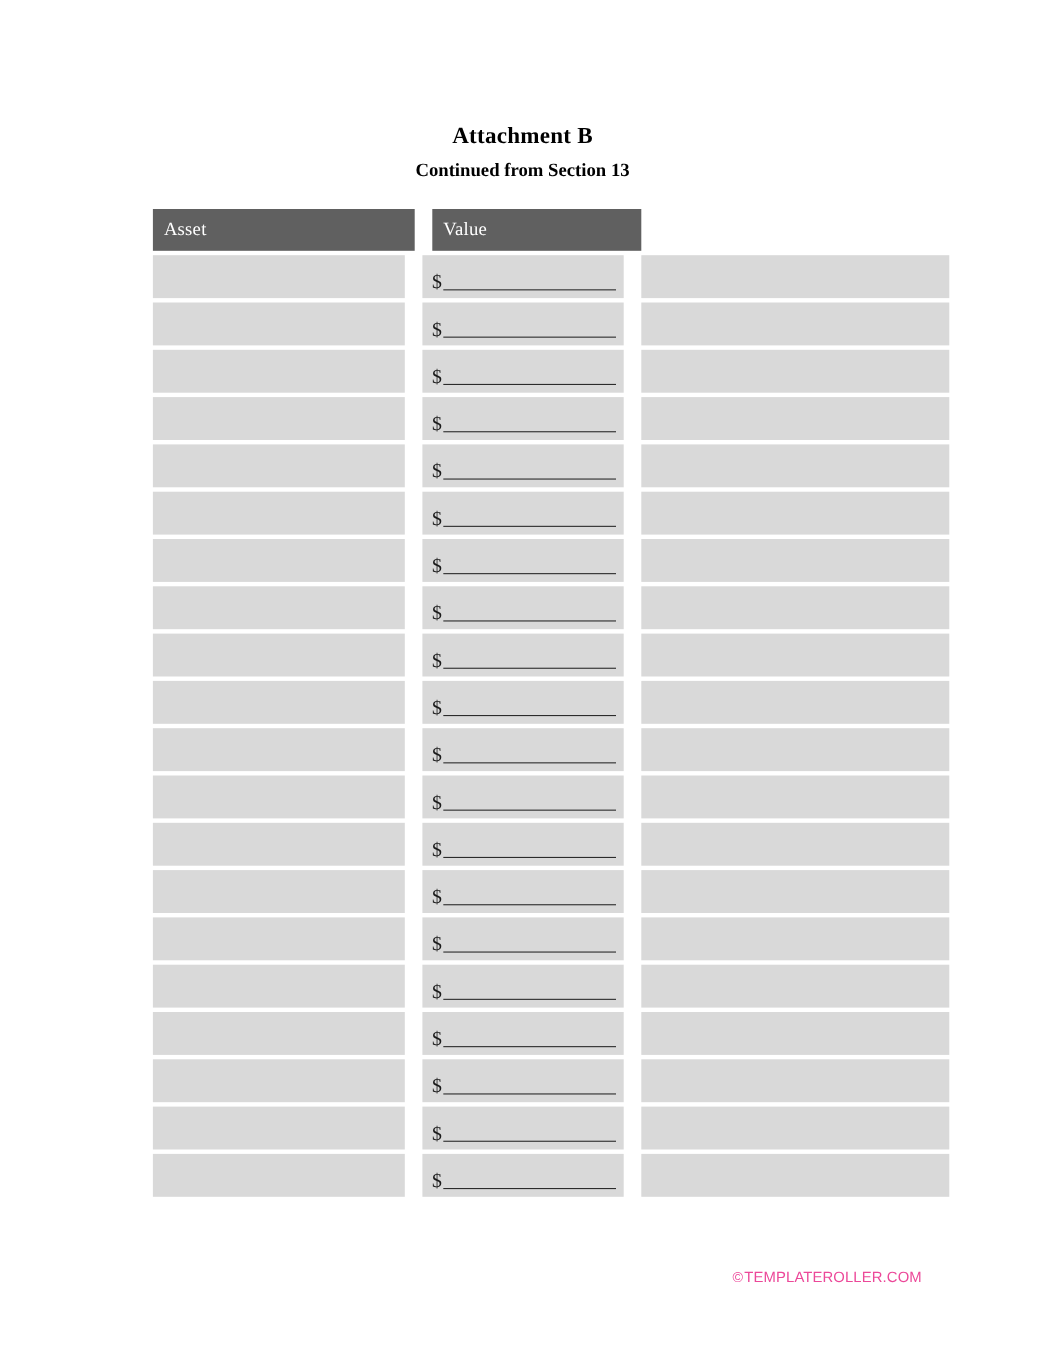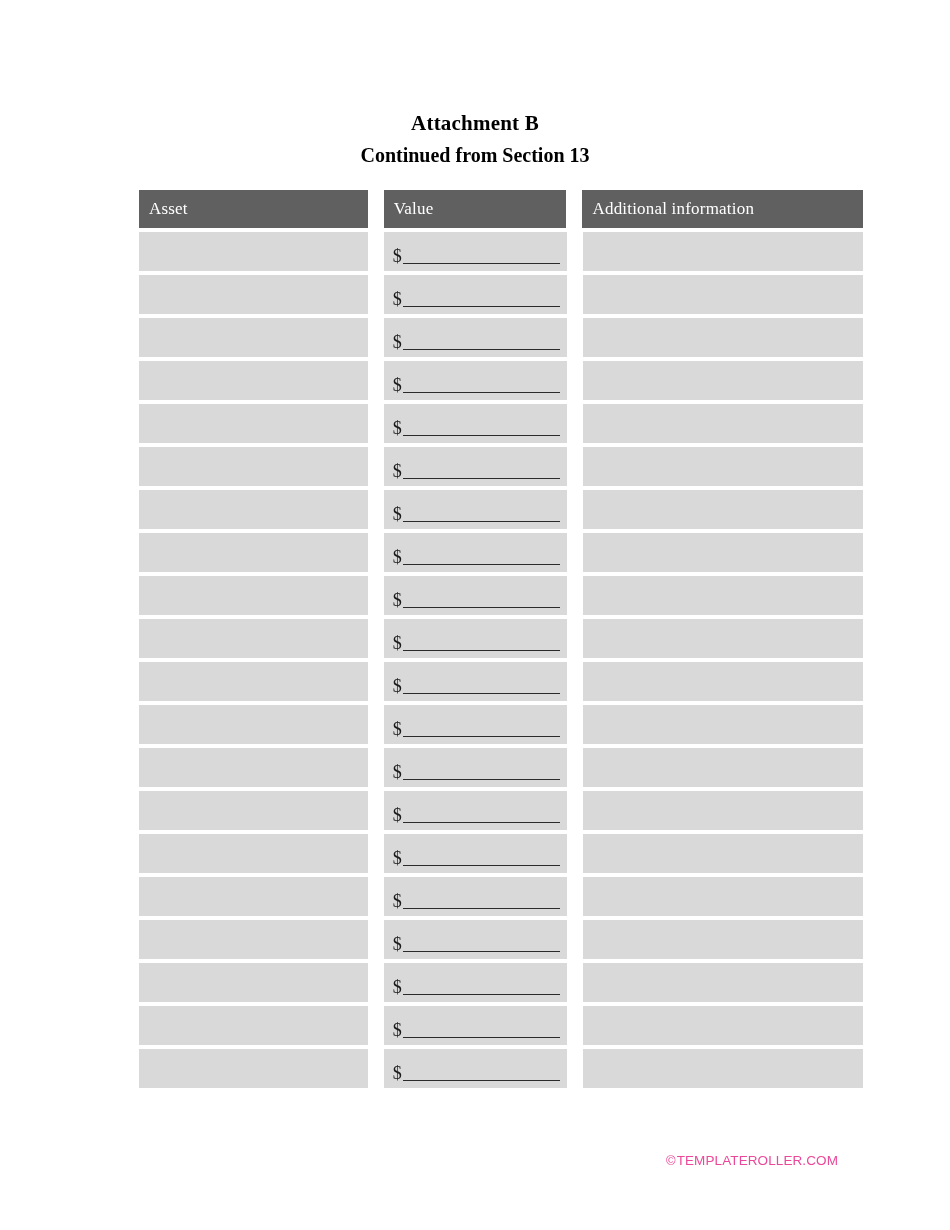--- a/index.html
+++ b/index.html
@@ -37,21 +37,21 @@
     font-family: "Liberation Serif", serif;
     font-weight: bold;
     font-size: 21px;
     line-height: 26px;
     letter-spacing: 0.2px;
     margin: 0;
   }
   .doc-subtitle {
     font-family: "Liberation Serif", serif;
     font-weight: bold;
-    font-size: 20px;
+    font-size: 17px;
     line-height: 22px;
     margin: 0;
     padding-top: 8px;
   }
 
   
   .table-wrap {
     position: absolute;
     left: 113px;
     top: 190px;
@@ -139,21 +139,20 @@
   <div class="title-block">
     <div class="doc-title">Attachment B</div>
     <div class="doc-subtitle">Continued from Section 13</div>
   </div>
 
   <div class="table-wrap">
 
     <div class="row header-row">
       <div class="cell col-asset">Asset</div>
       <div class="cell col-value">Value</div>
-      <div class="cell col-extra">Additional information</div>
     </div>
 
     <div id="table-body">
         <div class="row data-row">
           <div class="cell col-asset"></div>
           <div class="cell col-value">
             <span class="money">$</span>
             <span class="money-line"></span>
           </div>
           <div class="cell col-extra"></div>

